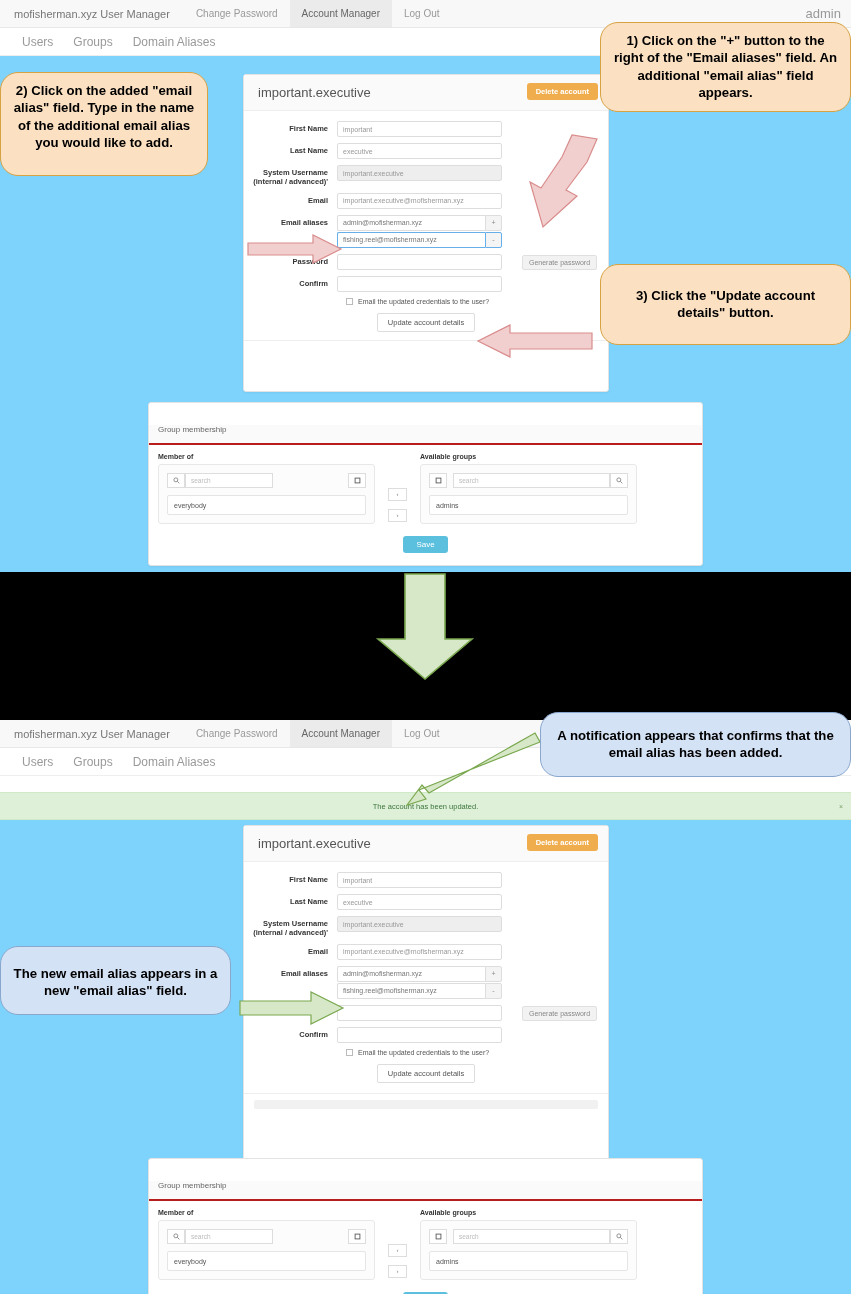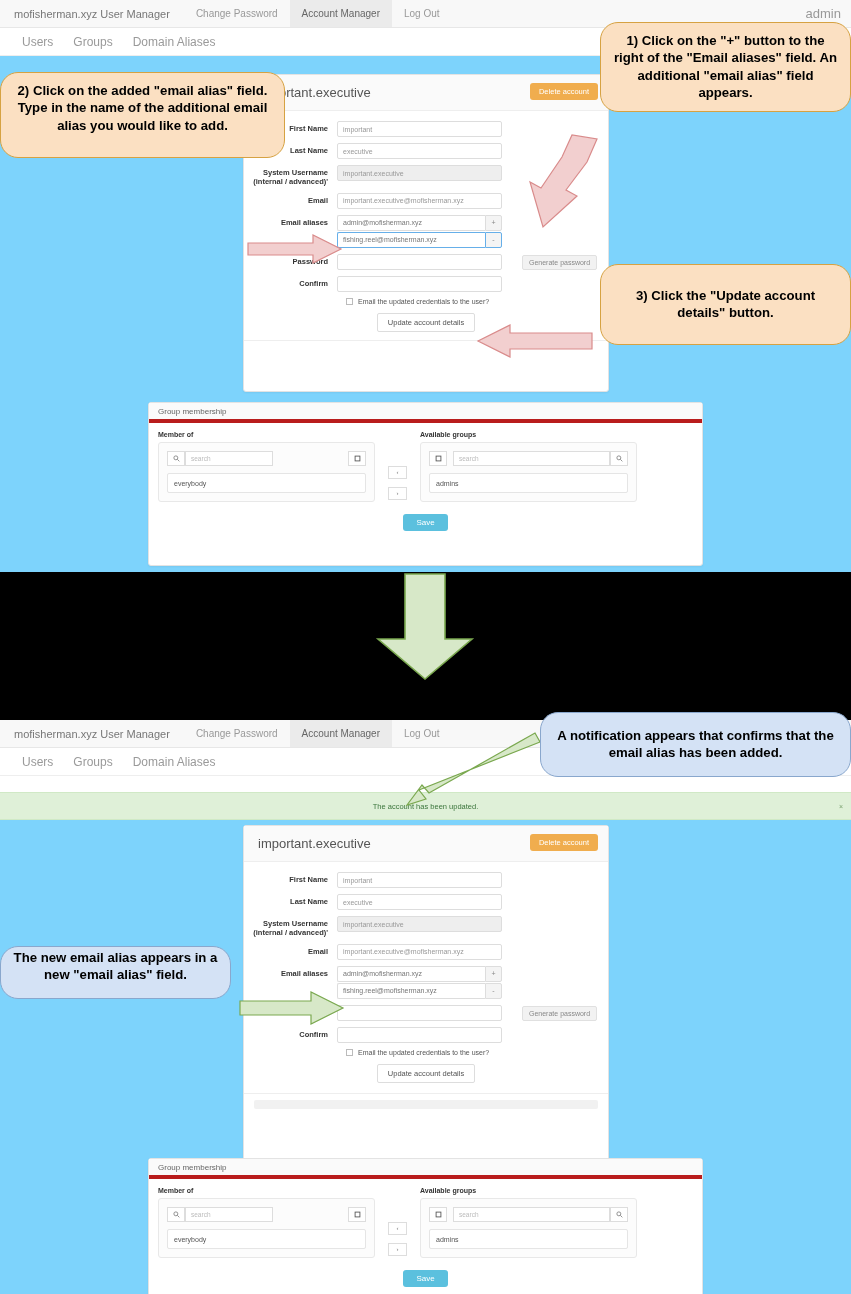--- a/index.html
+++ b/index.html
@@ -59,21 +59,21 @@
   }
   .card-head {
     position:relative; height:36px; background:#fafafa;
     border-bottom:1px solid #eee; display:flex; align-items:center;
     padding:0 14px;
   }
   .card-title { font-size:13px; color:#555; font-weight:400; }
   .btn-delete {
     position:absolute; right:10px; top:8px;
     background:#f0ad4e; color:#fff; border:none; border-radius:3px;
-    font-size:7.5px; padding:4px 9px; font-family:inherit;
+    font-size:7.5px; padding:4px 9px; font-family:inherit;font-weight:bold;
   }
   .card-body { padding:10px 0 6px 0; }
 
   .form-row { display:flex; align-items:flex-start; margin-bottom:6px; }
   .form-label {
     width:93px; text-align:right; padding-right:9px; padding-top:3px;
     font-size:7.5px; font-weight:bold; color:#333; line-height:1.25;
   }
   .form-ctrl-wrap { width:165px; }
   .inp {
@@ -106,22 +106,22 @@
     display:block; margin:0 auto; background:#fff; border:1px solid #ddd;
     border-radius:2px; font-size:7.5px; color:#555; padding:4px 10px;
     font-family:inherit;
   }
   .card-foot {
     margin-top:8px; border-top:1px solid #eee; height:22px; background:#fff;
   }
 
   
   .gm-head {
-    height:20px; background:#fafafa; border-bottom:4px solid #b91c1c;
-    display:flex; align-items:center; padding:0 9px;
+    height:20px; background:#fafafa; border-bottom:2px solid #b91c1c;
+    display:flex; padding:0 9px;margin-top:22px;
   }
   .gm-title { font-size:8px; color:#666; }
   .gm-body { padding:8px 9px 9px 9px; position:relative; }
   .gm-cols { display:flex; }
   .gm-col { width:217px; }
   .gm-col-label { font-size:7px; font-weight:bold; color:#333; margin-bottom:4px; }
   .gm-box { border:1px solid #e8e8e8; background:#fcfcfc; border-radius:3px; padding:8px; }
   .gm-search-row { display:flex; margin-bottom:7px; }
   .gm-ibtn {
     width:18px; height:15px; border:1px solid #ddd; background:#fff;
@@ -508,27 +508,27 @@
       <polygon points="240,281 311,281 311,272 343,288 311,304 311,295 240,295" fill="#d7e8c8" stroke="#7aa84f" stroke-width="1.2"></polygon>
     </g>
   </svg>
 
 </div>
 
 <div class="callout orange" style="left:600px; top:22px; width:251px; font-size:13.2px;">
   <span>1) Click on the "+" button to the right of the "Email aliases" field.  An additional "email alias" field appears.</span>
 </div>
 
-<div class="callout orange" style="left:0px; top:72px; width:285px; font-size:13.2px;">
+<div class="callout orange" style="left:0px; top:72px; width:208px; font-size:13.2px;">
   <div style="margin-bottom:14px;">2) Click on the added "email alias" field.  Type in the name of the additional email alias you would like to add.</div>
 </div>
 
 <div class="callout orange" style="left:600px; top:264px; width:251px; font-size:13.2px; padding-top:22px; padding-bottom:22px;">
   <span>3) Click the "Update account details" button.</span>
 </div>
 
 <div class="callout blue" style="left:540px; top:712px; width:311px; font-size:13.2px; padding-top:14px; padding-bottom:14px;">
   <span>A notification appears that confirms that the email alias has been added.</span>
 </div>
 
-<div class="callout blue" style="left:0px; top:946px; width:231px; font-size:13.2px; padding-top:2px; padding-bottom:14px;">
+<div class="callout blue" style="left:0px; top:946px; width:231px; font-size:13.2px; padding-top:18px; padding-bottom:14px;">
   <span>The new email alias appears in a new "email alias" field.</span>
 </div>
 
 </body></html>

